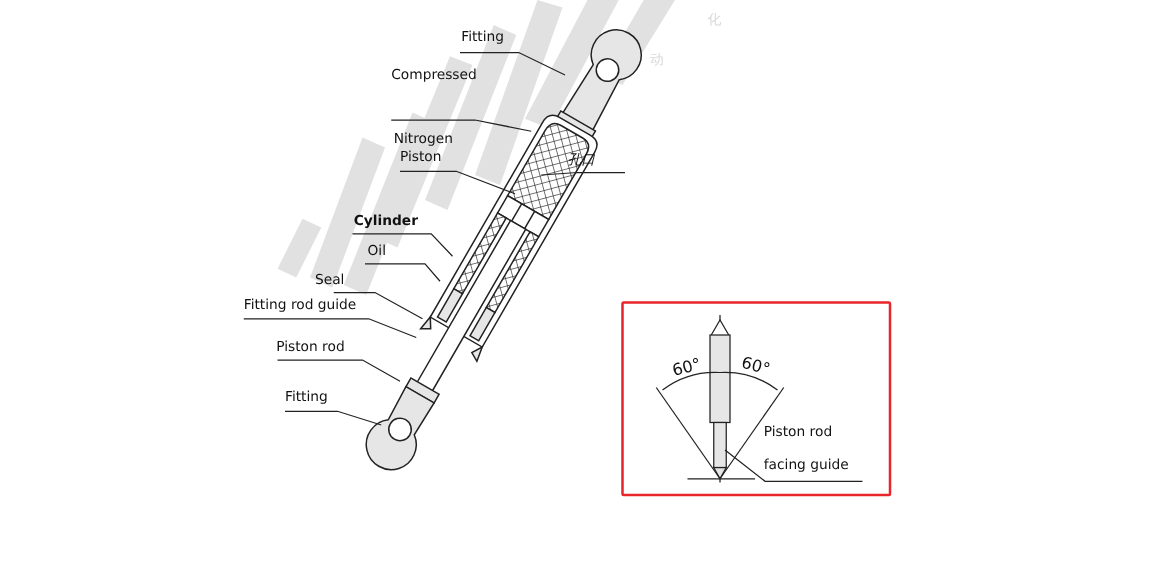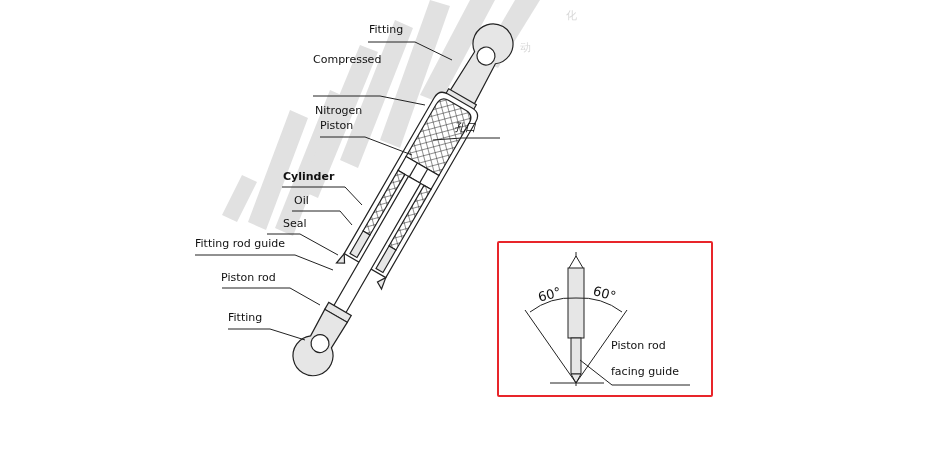--- a/index.html
+++ b/index.html
@@ -82,21 +82,21 @@
   </g>
 </svg>
 
 <div class="lbl" style="left:369px;top:24px;">Fitting</div>
 <div class="lbl" style="left:313px;top:54px;">Compressed</div>
 <div class="lbl" style="left:315px;top:80px;margin-top:25px;">Nitrogen</div>
 <div class="lbl" style="left:320px;top:120px;">Piston</div>
 <div class="lbl" style="left:454px;top:122px;font-style:italic;">孔口</div>
 <div class="lbl" style="left:283px;top:171px;font-weight:bold;">Cylinder</div>
 <div class="lbl" style="left:294px;top:195px;">Oil</div>
-<div class="lbl" style="left:283px;top:218px;">Seal</div>
+<div class="lbl" style="left:252px;top:218px;">Seal</div>
 <div class="lbl" style="left:195px;top:238px;">Fitting rod guide</div>
 <div class="lbl" style="left:221px;top:272px;">Piston rod</div>
 <div class="lbl" style="left:228px;top:312px;">Fitting</div>
 
 <div class="inset-frame"></div>
 <svg width="926" height="462">
   <g stroke="#222" stroke-width="1" fill="none">
     <line x1="576" y1="252" x2="576" y2="386" stroke-dasharray="8,2,2,2"></line>
     <path d="M 569,268 L 576,256 L 583,268" fill="#fff"></path>
     <rect x="568" y="268" width="16" height="70" fill="#e6e6e6"></rect>

